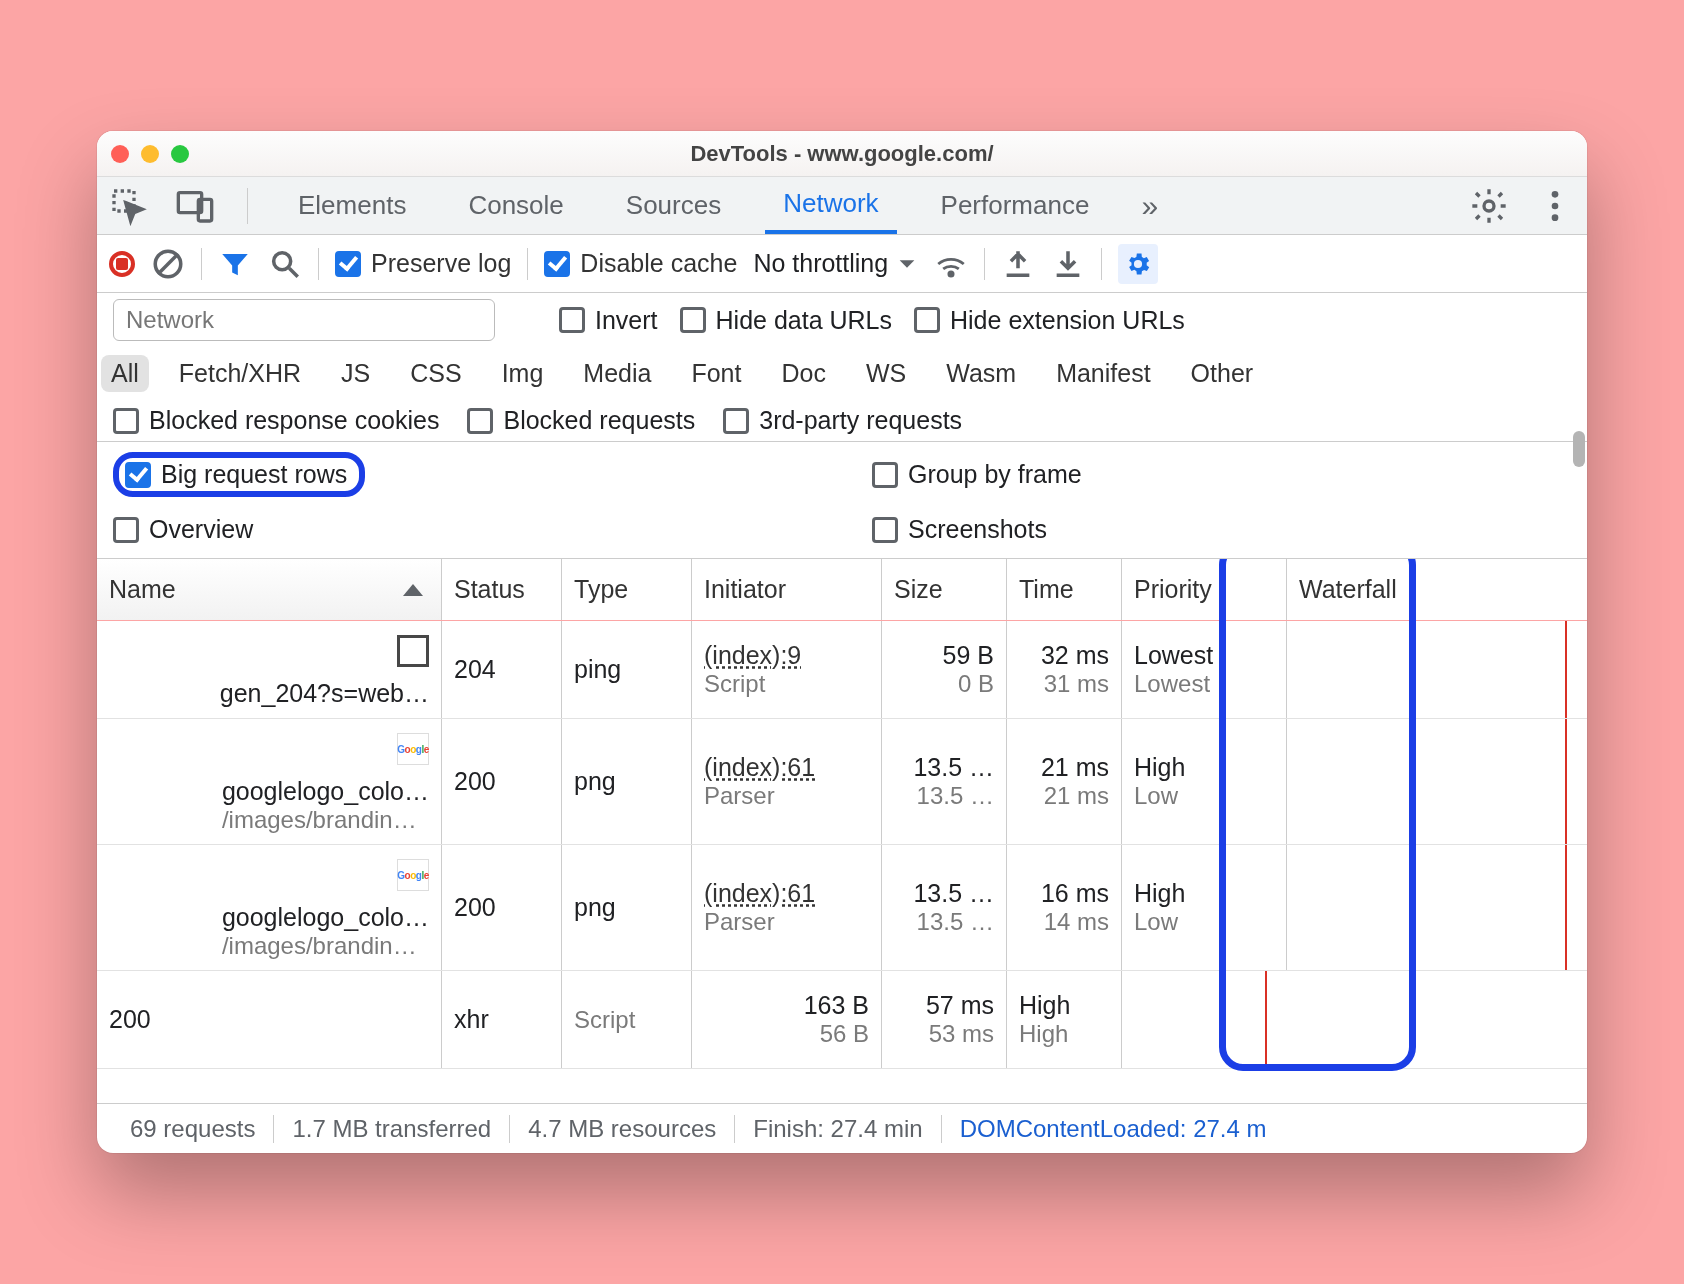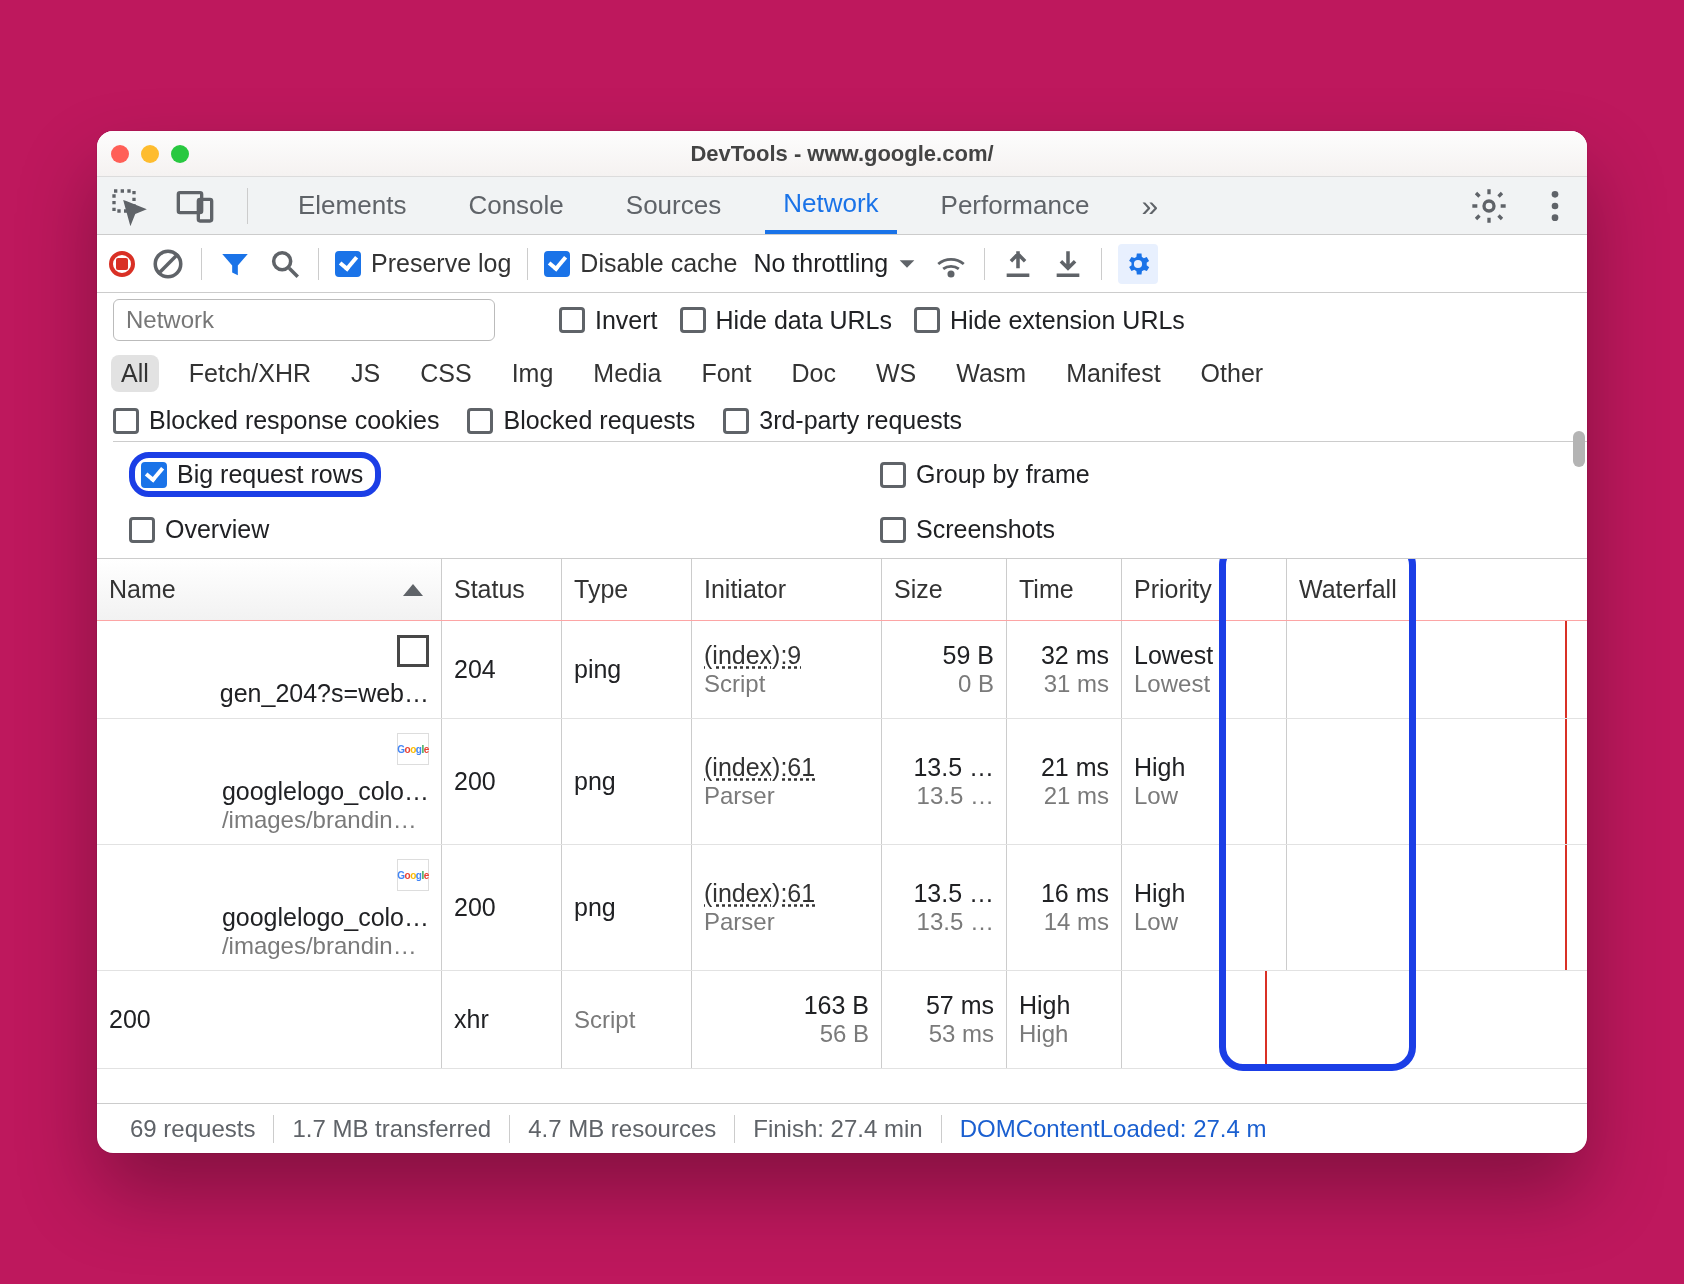--- a/index.html
+++ b/index.html
@@ -8,21 +8,21 @@
     height: 1284px;
     font-family: -apple-system, "Helvetica Neue", Arial, sans-serif;
     font-size: 25px;
     color: #202124;
     background: #fff;
   }
   .stage {
     position: relative;
     width: 1684px;
     height: 1284px;
-    background: #be185d;
+    background: #fca5a5;
     display: flex;
     align-items: center;
     justify-content: center;
   }
   .window {
     width: 1490px;
     height: 1022px;
     border-radius: 16px;
     background: #fff;
     box-shadow: 0 40px 80px rgba(0,0,0,0.30), 0 0 0 1px rgba(0,0,0,0.05);
@@ -93,33 +93,32 @@
 
   
   .filters { display:flex; flex-direction:column; font-size:25px; }
   .frow { display:flex; align-items:center; gap:22px; padding:6px 16px 6px 16px; }
   .filter-input {
     width:382px; height:42px;
     border:1px solid #bbb; border-radius:6px;
     padding:0 12px; font-size:24px; color:#777;
     display:flex; align-items:center;
   }
-  .chiprow { display:flex; gap:20px; padding:8px 14px; flex-wrap:wrap; align-items:center;}
+  .chiprow { display:flex; gap:20px; padding:8px 4px; flex-wrap:wrap; align-items:center;}
   .chip { padding:4px 10px; border-radius:8px; color:#333; }
   .chip.sel { background:#e2e2e2; }
   .optrow { display:flex; gap:28px; padding:6px 16px; align-items:center; flex-wrap:wrap;}
   .opt { display:flex; align-items:center; gap:10px; }
   .opt .cbx { width:26px; height:26px; }
   .settings-grid {
     border-top:1px solid #ccc;
     display:grid;
     grid-template-columns: 1fr 1fr;
     padding:10px 16px 14px 16px;
     gap:18px 60px;
-    margin-left:16px;
   }
   .highlight-box {
     border:6px solid #1b3ee6; border-radius:20px;
     padding:2px 12px 2px 6px;
     display:inline-flex; align-items:center; gap:10px;
   }
 
   
   .grid {
     flex:1;

